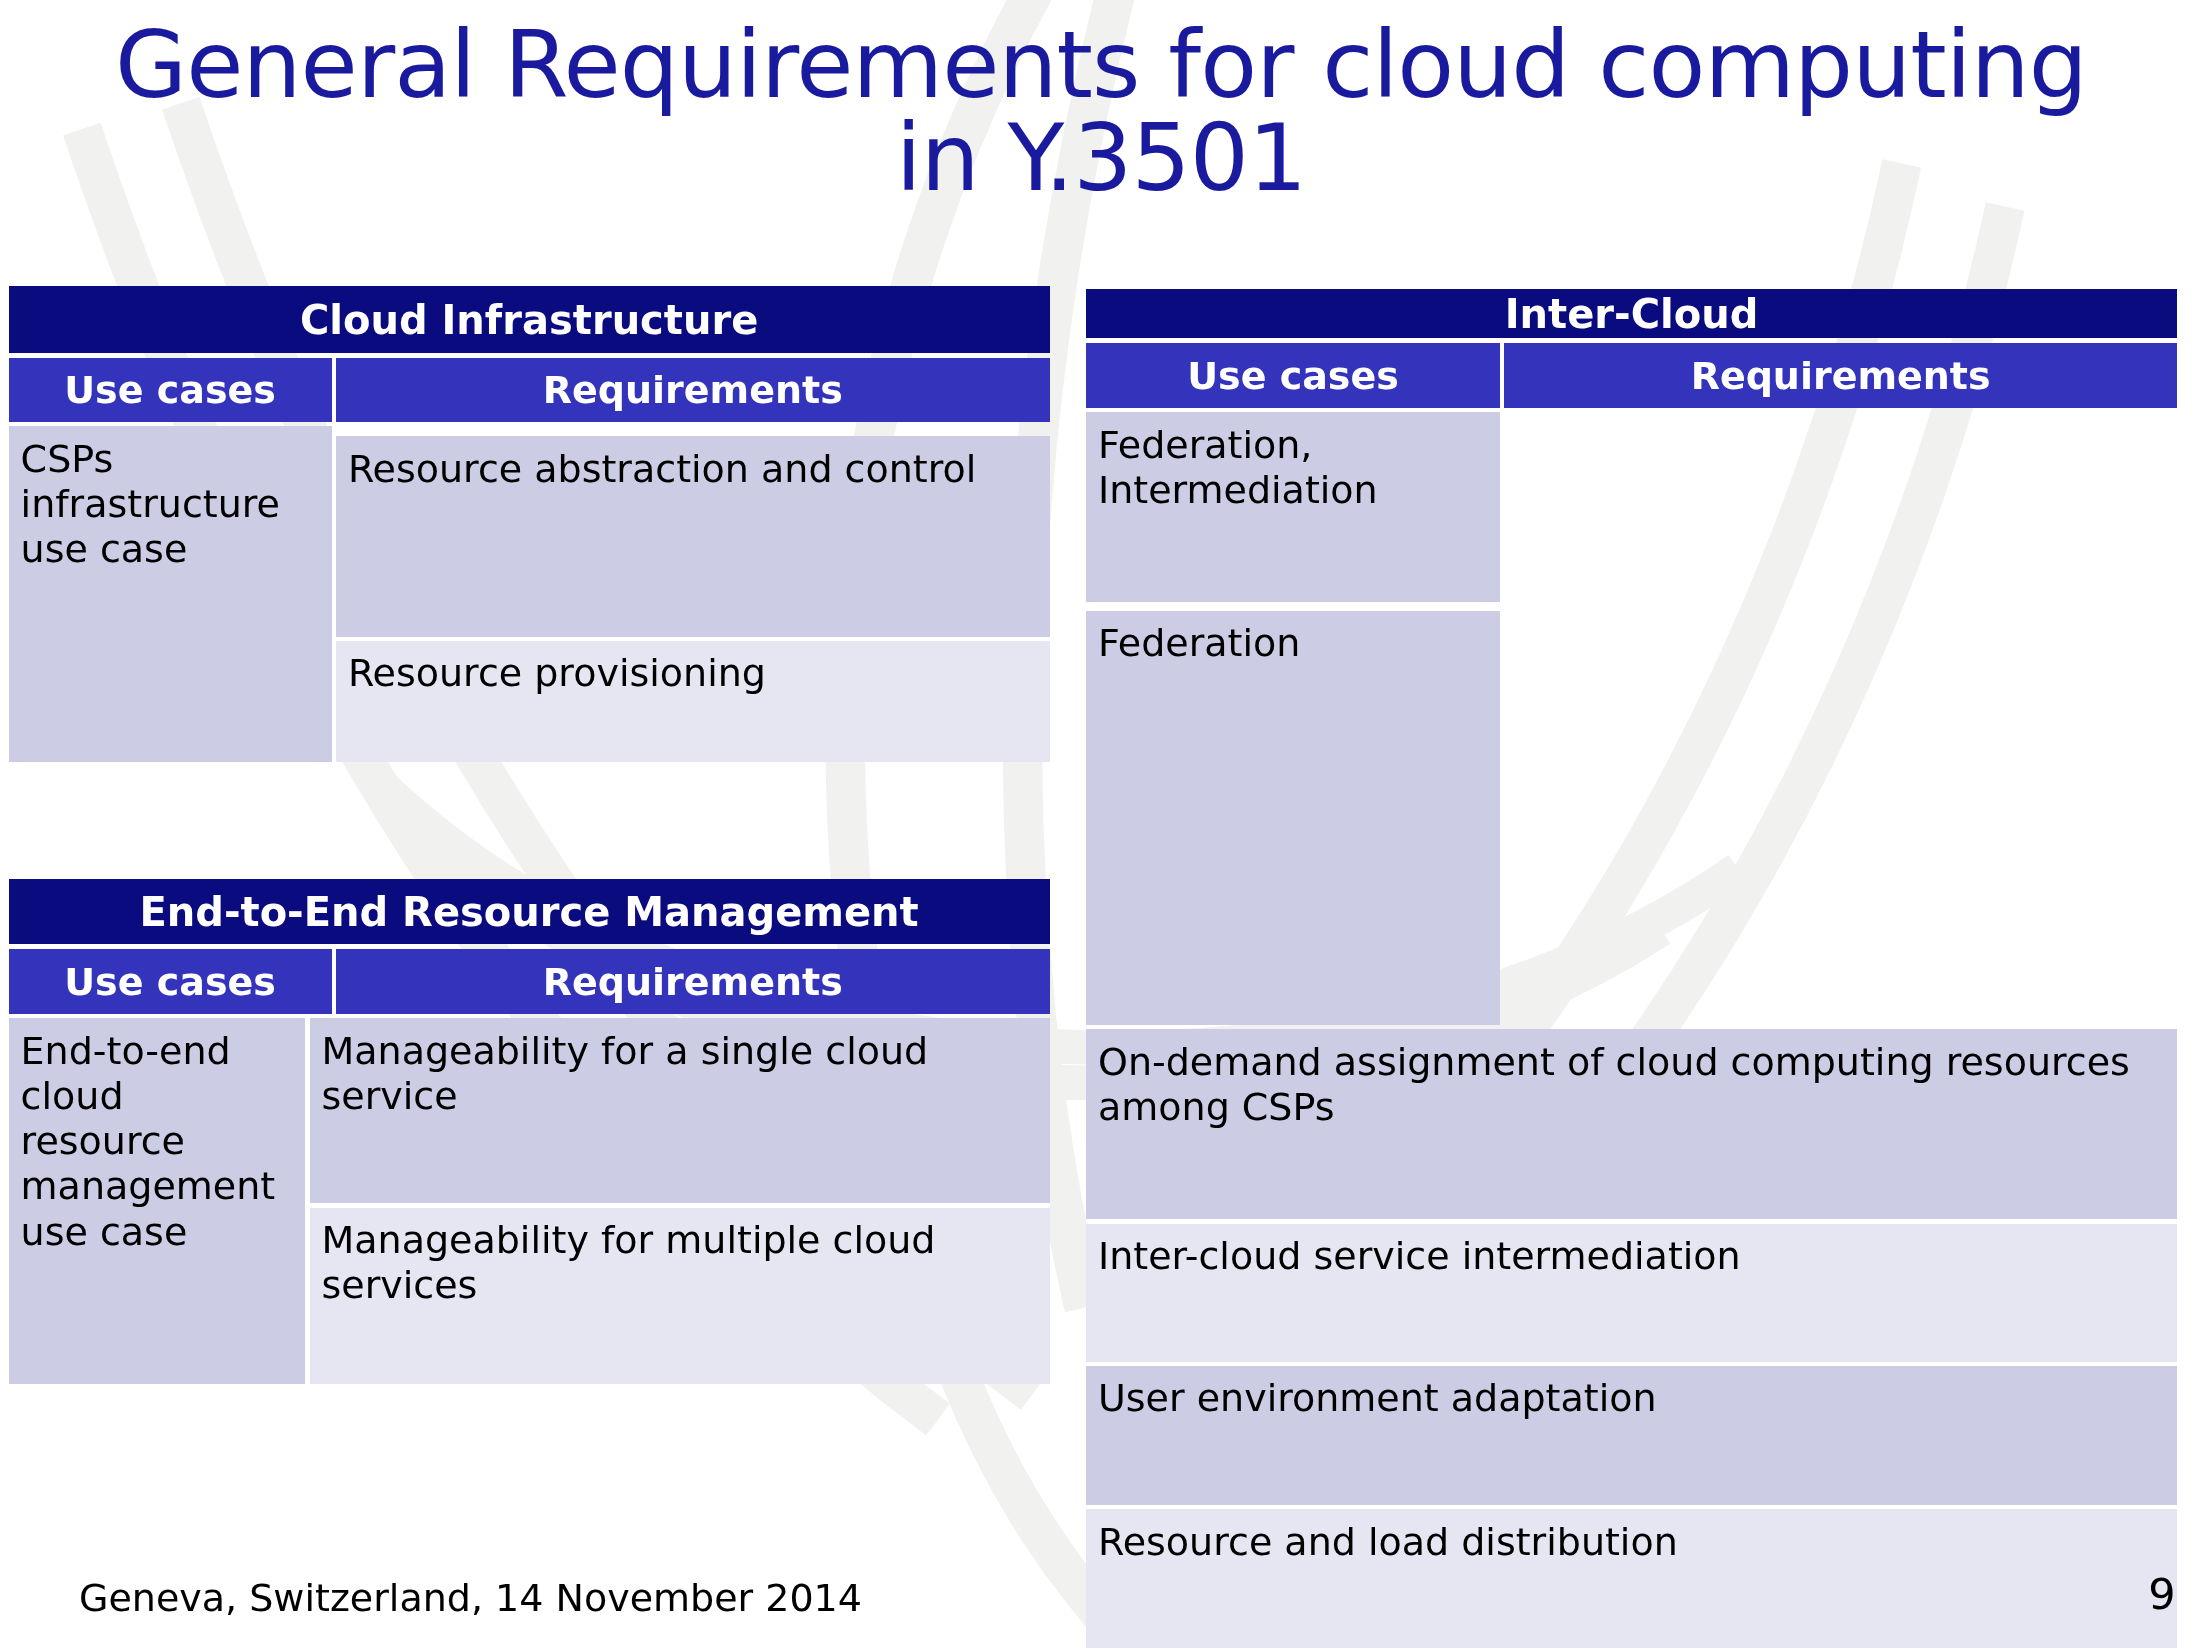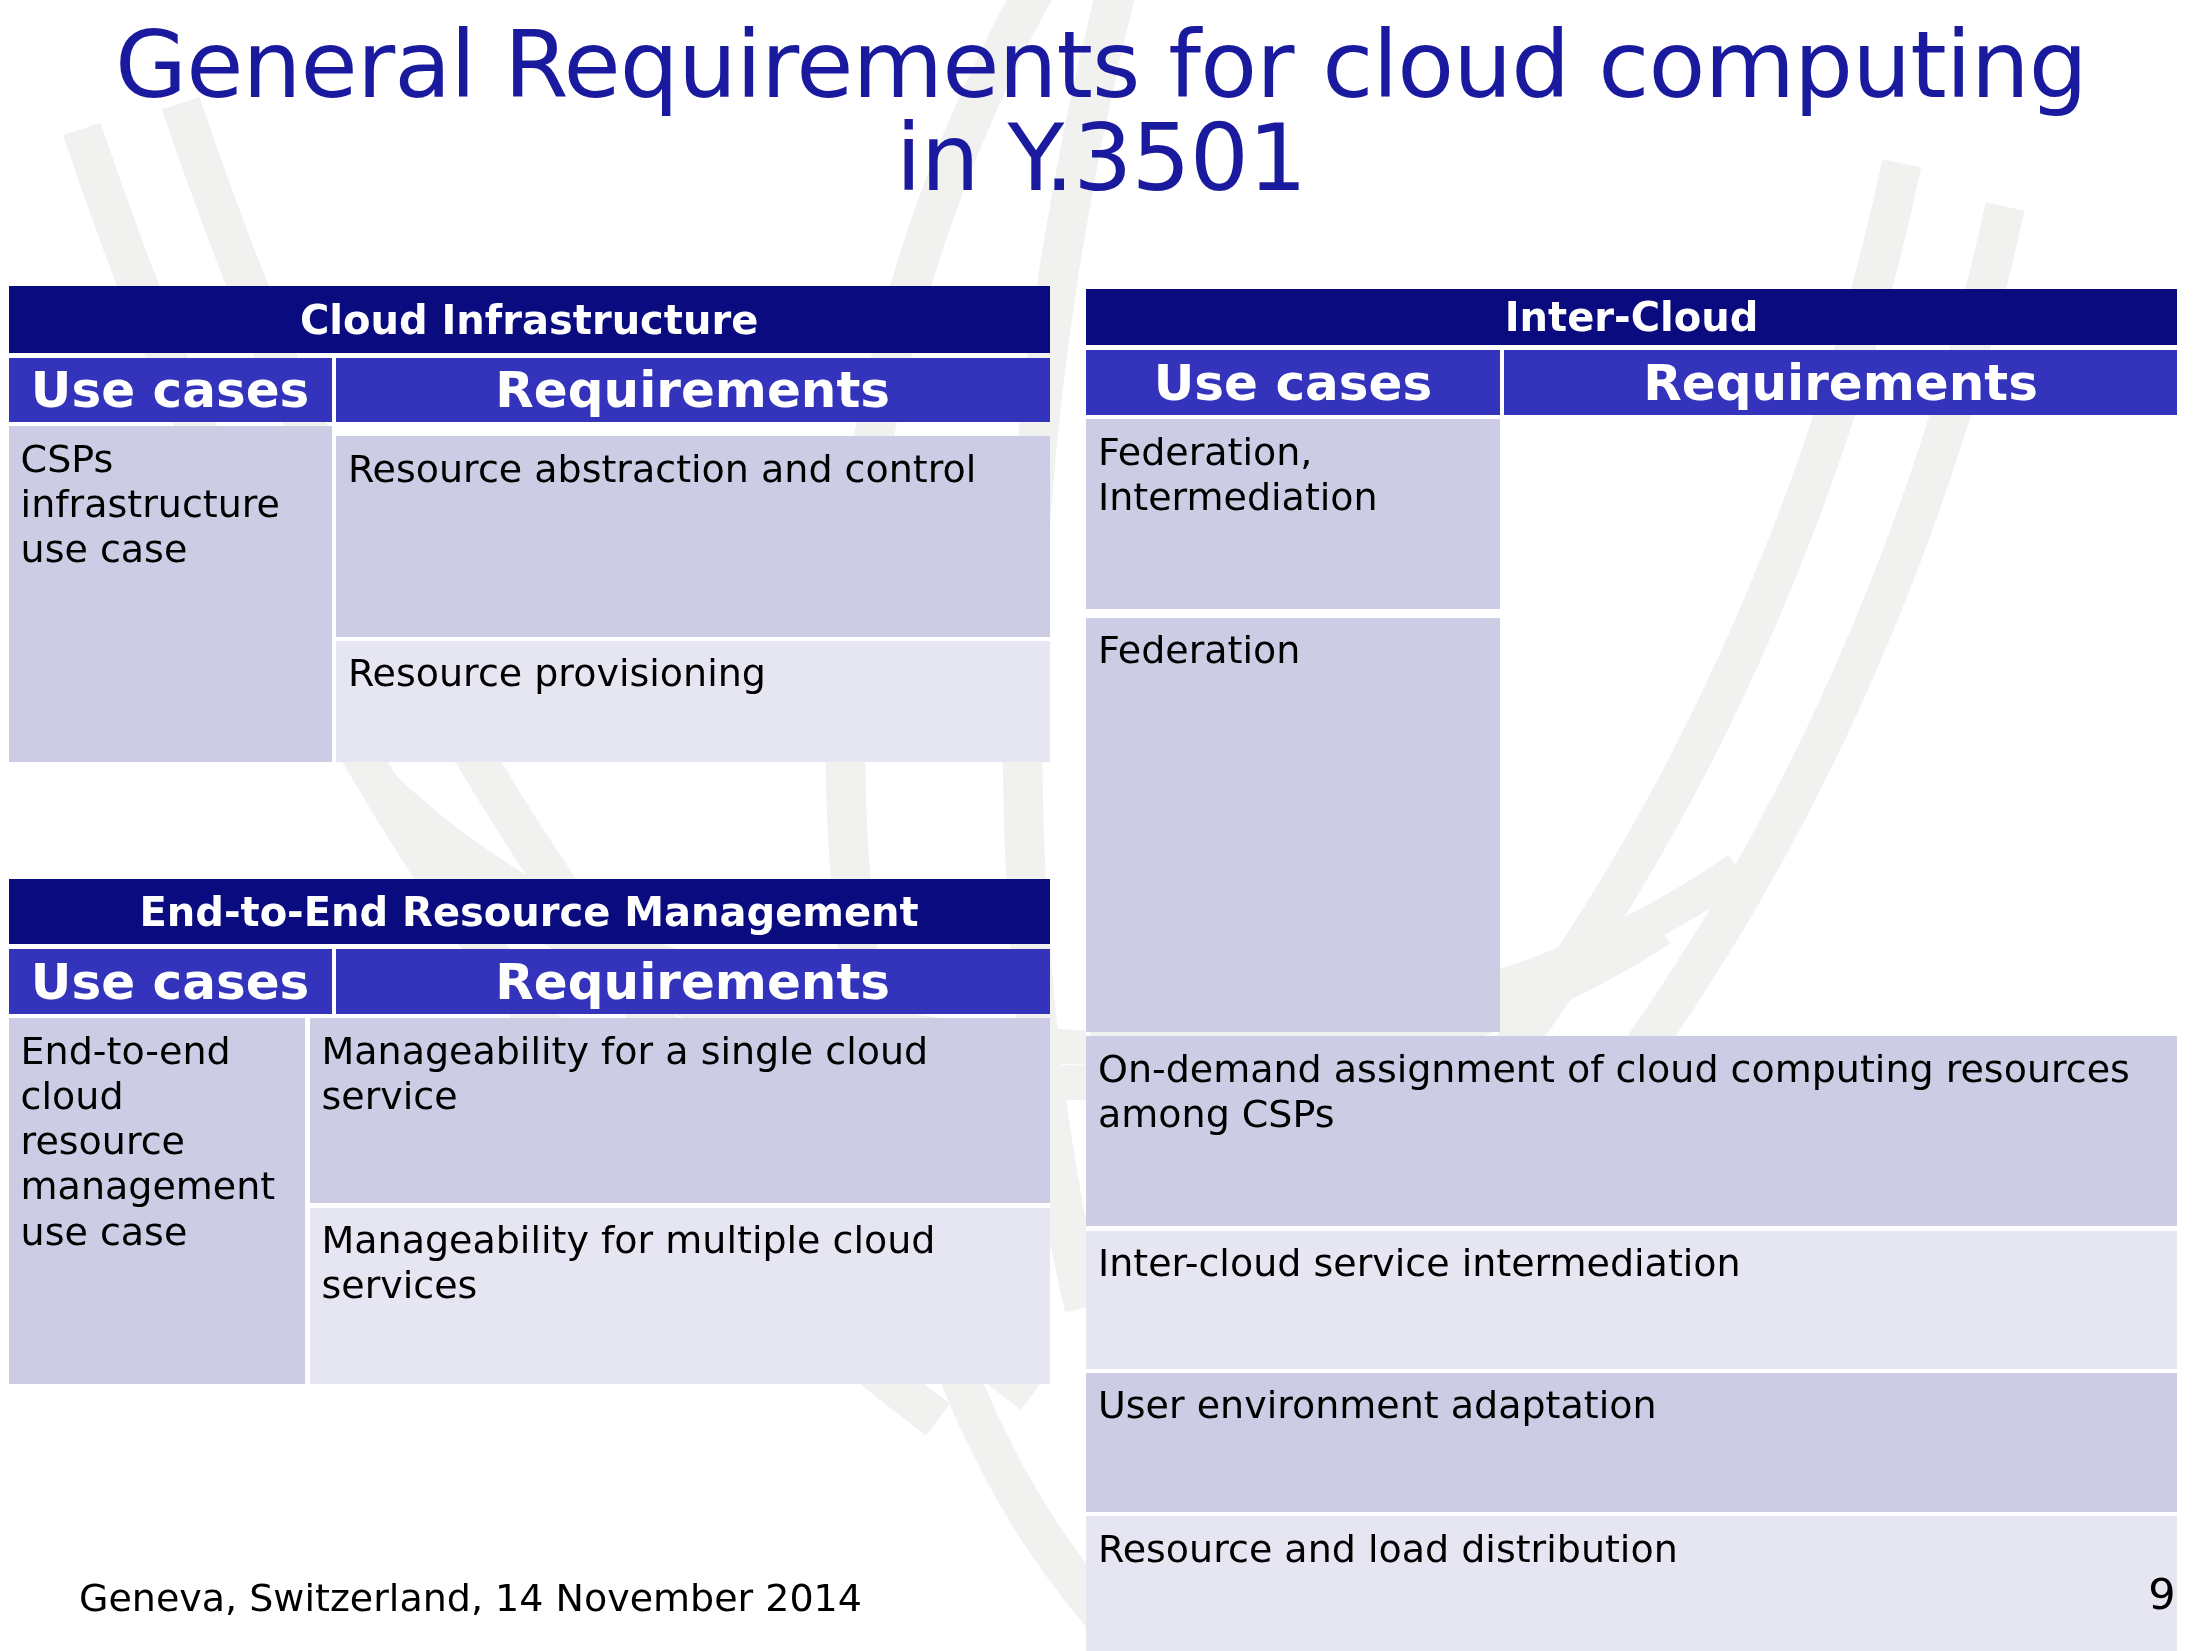--- a/index.html
+++ b/index.html
@@ -66,21 +66,21 @@
     display: flex;
     width: 100%;
     margin-top: 5.2px;
     box-sizing: border-box;
   }
   .tbl-subhead > div {
     background: #3333BB;
     color: #ffffff;
     font-family: "DejaVu Sans", sans-serif;
     font-weight: bold;
-    font-size: 50px;
+    font-size: 38px;
     display: flex;
     align-items: center;
     justify-content: center;
     box-sizing: border-box;
   }
   .sub-sep { width: 4.3px; background: #ffffff !important; flex: 0 0 4.3px; }
 
   .tbl-body {
     display: flex;
     width: 100%;
@@ -190,21 +190,21 @@
     <div class="colgap"></div>
     <div class="reqcol">
       <div class="cell cell-dark" style="height:185px;">Manageability for a single cloud service</div>
       <div class="rowgap"></div>
       <div class="cell cell-light" style="height:176px;">Manageability for multiple cloud services</div>
     </div>
   </div>
 </div>
 
 <div class="tbl" style="left:1086px; top:289px; width:1091px;">
-  <div class="tbl-title" style="height:56px;text-align:center;">Inter-Cloud</div>
+  <div class="tbl-title" style="height:49px;text-align:center;">Inter-Cloud</div>
 
   <div class="tbl-subhead">
     <div style="width:414px; height:65px;">Use cases</div>
     <div class="sub-sep"></div>
     <div style="flex:1 1 auto; height:65px;">Requirements</div>
   </div>
 
   <div class="tbl-body" style="height:750px;flex-direction:column;">
     <div class="usecol" style="width:414px;">
       <div class="cell cell-dark" style="height:190px;">Federation, Intermediation</div>

